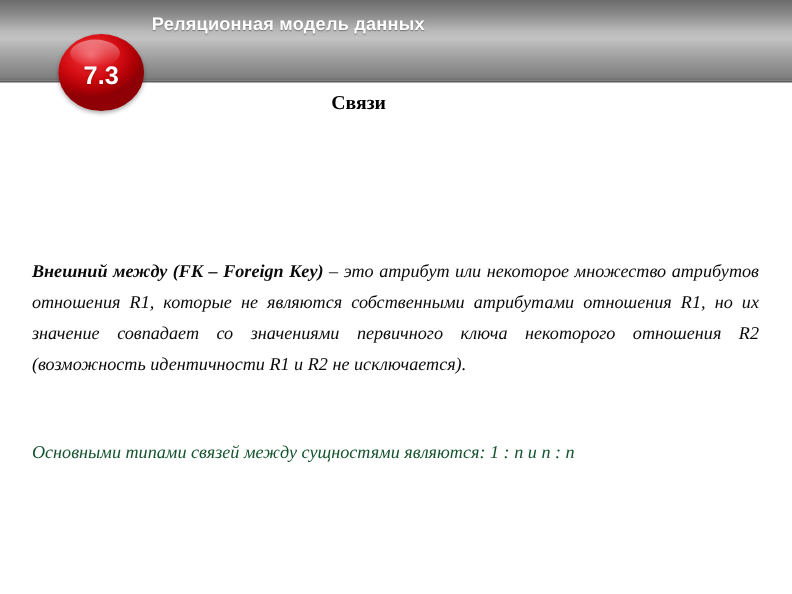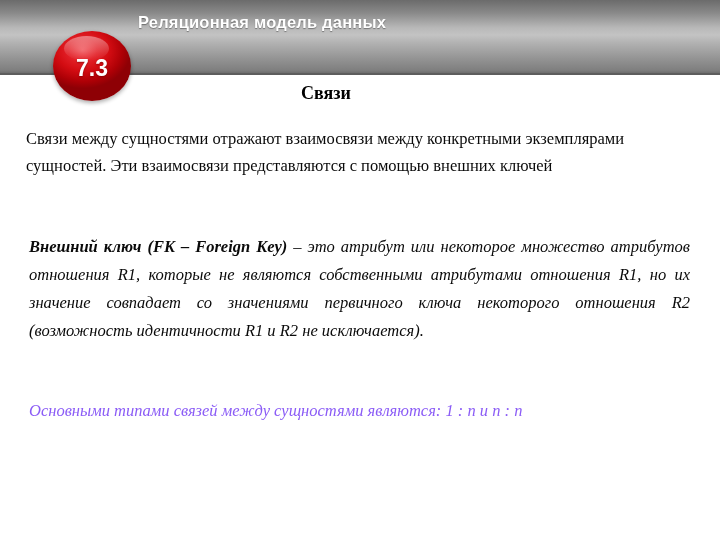--- a/index.html
+++ b/index.html
@@ -156,21 +156,21 @@
     font-style: italic;
   }
 
   .closing-paragraph {
     position: absolute;
     left: 29px;
     top: 322px;
     width: 661px;
     font-size: 16.5px;
     line-height: 27px;
-    color: #8b5cf6;
+    color: #14532d;
     font-style: italic;
     text-align: left;
   }
 </style>
 </head>
 <body>
 
 <div class="header-band"></div>
 <div class="header-underline"></div>
 
@@ -178,21 +178,20 @@
 
 <div class="badge">
   <div class="badge-gloss"></div>
   <div class="badge-label">7.3</div>
 </div>
 
 <div class="slide-body">
 
   <div class="section-heading">Связи</div>
 
-  <div class="intro-paragraph">Связи между сущностями отражают взаимосвязи между конкретными экземплярами сущностей. Эти взаимосвязи представляются с помощью внешних ключей</div>
 
   <div class="definition-block">
-    <span class="term">Внешний ключ (FK – Foreign Key)</span><span> – это атрибут или некоторое множество атрибутов отношения R1, которые не являются собственными атрибутами отношения R1, но их значение совпадает со значениями первичного ключа некоторого отношения R2 (возможность идентичности R1 и R2 не исключается).</span>
+    <span class="term">Внешний между (FK – Foreign Key)</span><span> – это атрибут или некоторое множество атрибутов отношения R1, которые не являются собственными атрибутами отношения R1, но их значение совпадает со значениями первичного ключа некоторого отношения R2 (возможность идентичности R1 и R2 не исключается).</span>
   </div>
 
   <div class="closing-paragraph">Основными типами связей между сущностями являются: 1 : n и n : n</div>
 
 </div>
 
 </body></html>

